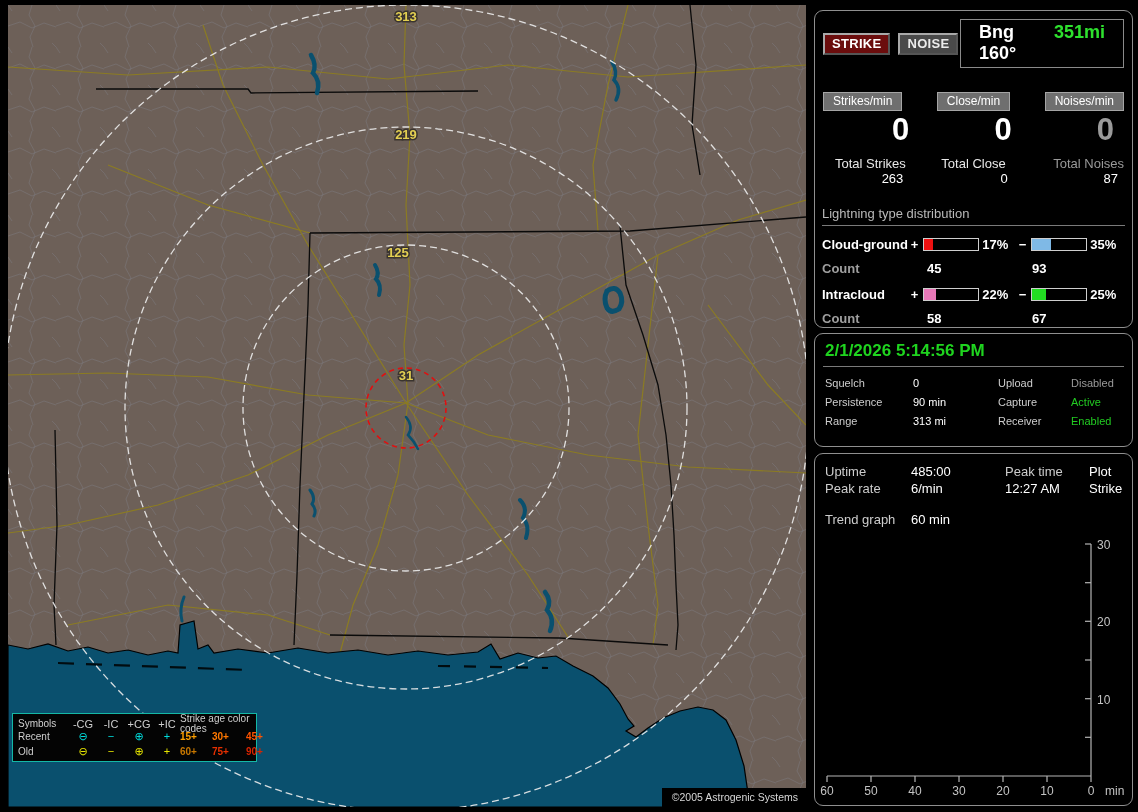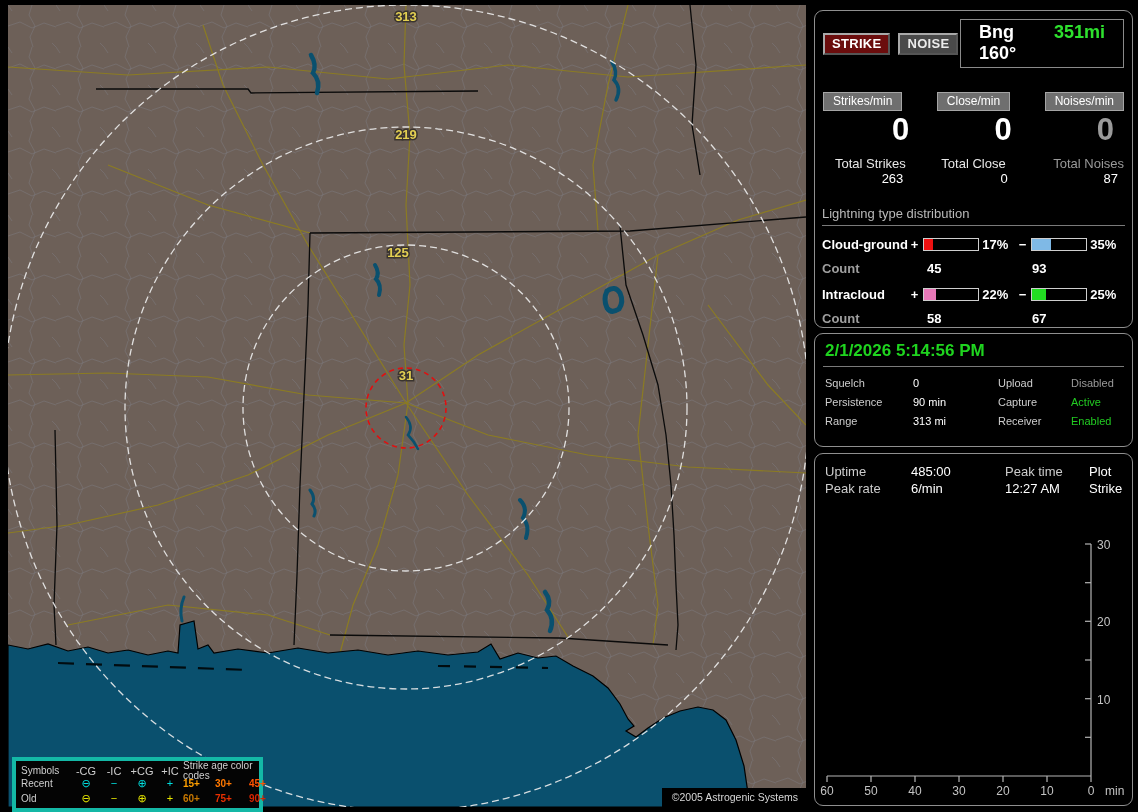--- a/index.html
+++ b/index.html
@@ -2,21 +2,21 @@
 <html style="--land: #6d6058; --water: #0a506e; --county: #7e7e86; --state: #0a0a0a; --road: #8d7d20; --ring: #ededed; --center-ring: #e01010; --ring-label: #e3cf52; --accent-green: #2ee02e; --strike-red: #6b0d0d;"><head>
 <meta charset="utf-8">
 <style>
   html,body{margin:0;padding:0;background:#000;width:1138px;height:812px;overflow:hidden;
     font-family:"Liberation Sans",sans-serif;-webkit-font-smoothing:antialiased;}
   .abs{position:absolute;}
   
   #map-wrap{left:8px;top:5px;width:798px;height:802px;background:#6d6058;}
   #map-wrap svg{display:block;}
   
-  #legend{left:4px;top:752px;width:243px;height:47px;background:#040404;border:4px solid #14b8a6;
+  #legend{left:4px;top:708px;width:243px;height:47px;background:#040404;border:1px solid #14b8a6;
     font-size:10px;color:#cfcfcf;line-height:1;}
   .leg-row{display:grid;grid-template-columns:50px 30px 26px 30px 26px 32px 34px 30px;align-items:center;height:15px;padding-left:5px;}
   .leg-sym{text-align:center;font-size:11px;}
   .leg-age{font-weight:bold;}
   .cyan{color:#00dede;} .yellow{color:#e5e500;}
   #copyright{right:0;bottom:0;background:#000;color:#d8d8d8;font-size:10.5px;padding:3px 8px 4px 10px;}
   
   .panel{position:absolute;left:814px;width:317px;background:#000;border:1px solid #8f8f8f;border-radius:9px;}
   #panel-stats{top:10px;height:316px;}
   #panel-status{top:333px;height:112px;}
@@ -271,20 +271,24 @@
     <span class="lab">Uptime</span>
     <span class="val">485:00</span>
     <span class="lab">Peak time</span>
     <span class="val">Plot</span>
 
     <span class="lab">Peak rate</span>
     <span class="val">6/min</span>
     <span class="val">12:27 AM</span>
     <span class="val">Strike</span>
   </div>
+  <div class="trend-row">
+    <span class="lab">Trend graph</span>
+    <span class="val">60 min</span>
+  </div>
 
   <svg id="trend-svg" width="317" height="266" viewBox="0 0 317 266">
     <g stroke="#b5b5b5" stroke-width="1.2">
       <line x1="276" y1="10" x2="276" y2="242"></line>
       <line x1="12" y1="242" x2="276" y2="242"></line>
 
       <line x1="270" y1="10" x2="276" y2="10"></line>
       <line x1="270" y1="48.7" x2="276" y2="48.7"></line>
       <line x1="270" y1="87.3" x2="276" y2="87.3"></line>
       <line x1="270" y1="126" x2="276" y2="126"></line>

